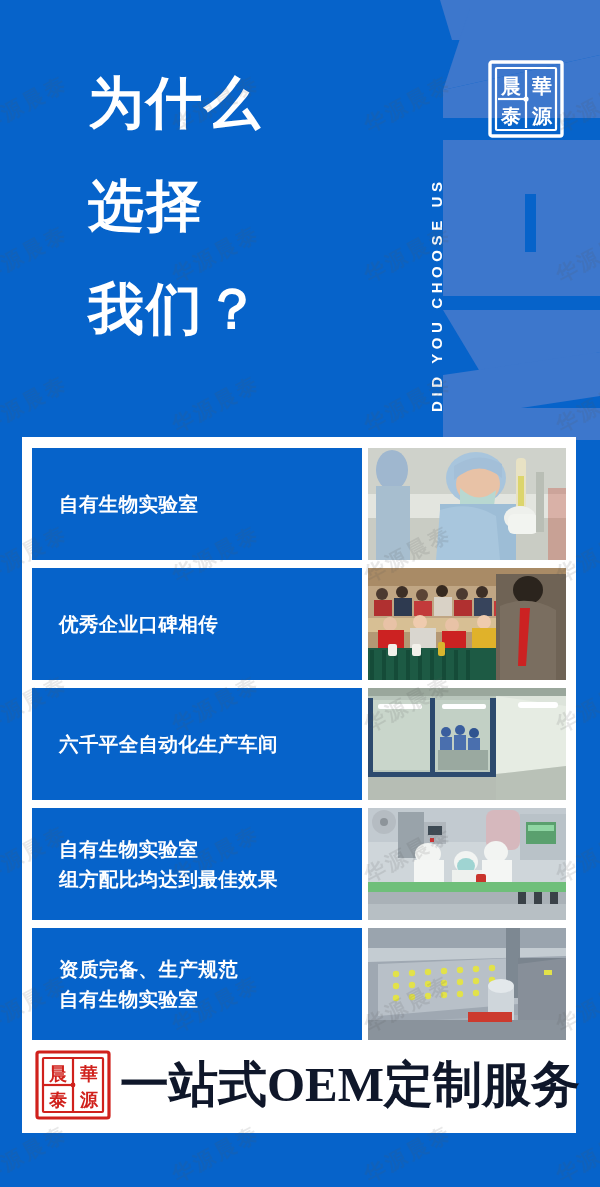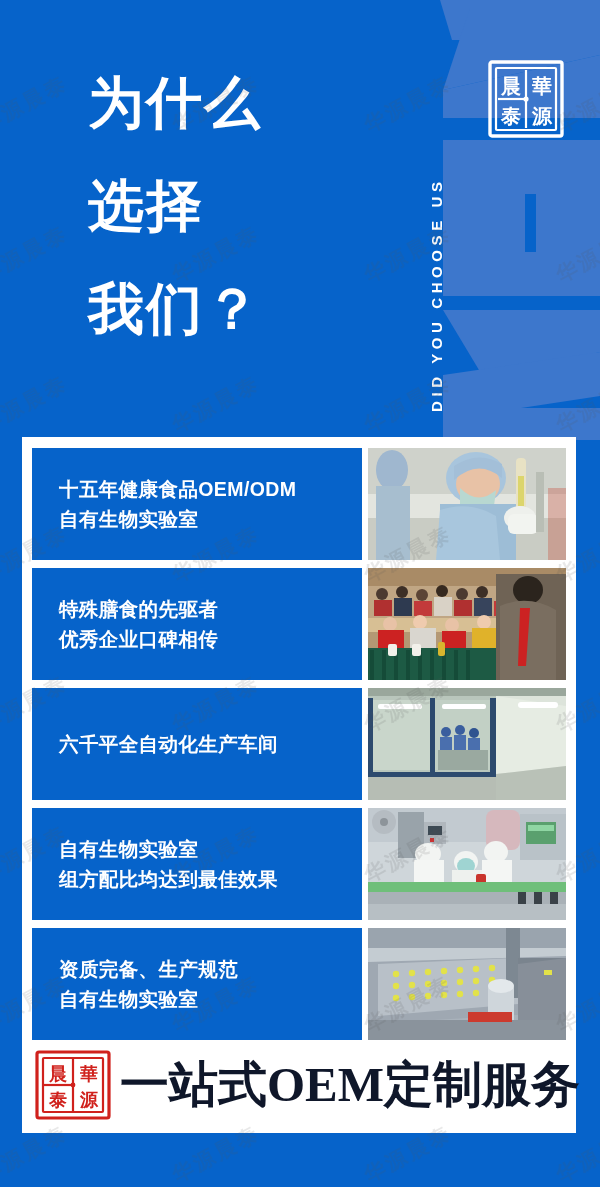--- a/index.html
+++ b/index.html
@@ -205,21 +205,20 @@
       </svg>
     </div>
   </div>
 
   <div class="frame">
 
     <div class="cards">
 
       <div class="card-row">
         <div class="card-text">
-          <div class="ln">十五年健康食品OEM/ODM</div>
           <div class="ln">自有生物实验室</div>
         </div>
         <div class="card-img">
           <svg viewBox="0 0 198 112" xmlns="http://www.w3.org/2000/svg">
             <rect width="198" height="112" fill="#d8dbd4"></rect>
             <rect x="0" y="0" width="198" height="46" fill="#cfd2cb"></rect>
             <rect x="0" y="46" width="198" height="24" fill="#e3e5df"></rect>
             <rect x="0" y="70" width="198" height="42" fill="#c9ccc4"></rect>
             <ellipse cx="24" cy="22" rx="16" ry="20" fill="#9fb7cf"></ellipse>
             <rect x="8" y="38" width="34" height="74" fill="#a7becf"></rect>
@@ -234,21 +233,20 @@
             <ellipse cx="152" cy="70" rx="16" ry="12" fill="#eef0ec"></ellipse>
             <rect x="140" y="66" width="30" height="20" rx="6" fill="#f2f4f0"></rect>
             <rect x="168" y="24" width="8" height="60" fill="#b9beb5"></rect>
             <rect x="180" y="40" width="18" height="72" fill="#c65040" opacity=".35"></rect>
           </svg>
         </div>
       </div>
 
       <div class="card-row">
         <div class="card-text">
-          <div class="ln">特殊膳食的先驱者</div>
           <div class="ln">优秀企业口碑相传</div>
         </div>
         <div class="card-img">
           <svg viewBox="0 0 198 112" xmlns="http://www.w3.org/2000/svg">
             <rect width="198" height="112" fill="#b49874"></rect>
             <rect x="0" y="0" width="198" height="18" fill="#a98b66"></rect>
             <rect x="0" y="18" width="198" height="40" fill="#c0a684"></rect>
             <g>
               <circle cx="14" cy="26" r="6" fill="#4b3a30"></circle>
                 <circle cx="34" cy="24" r="6" fill="#3d2f26"></circle>

